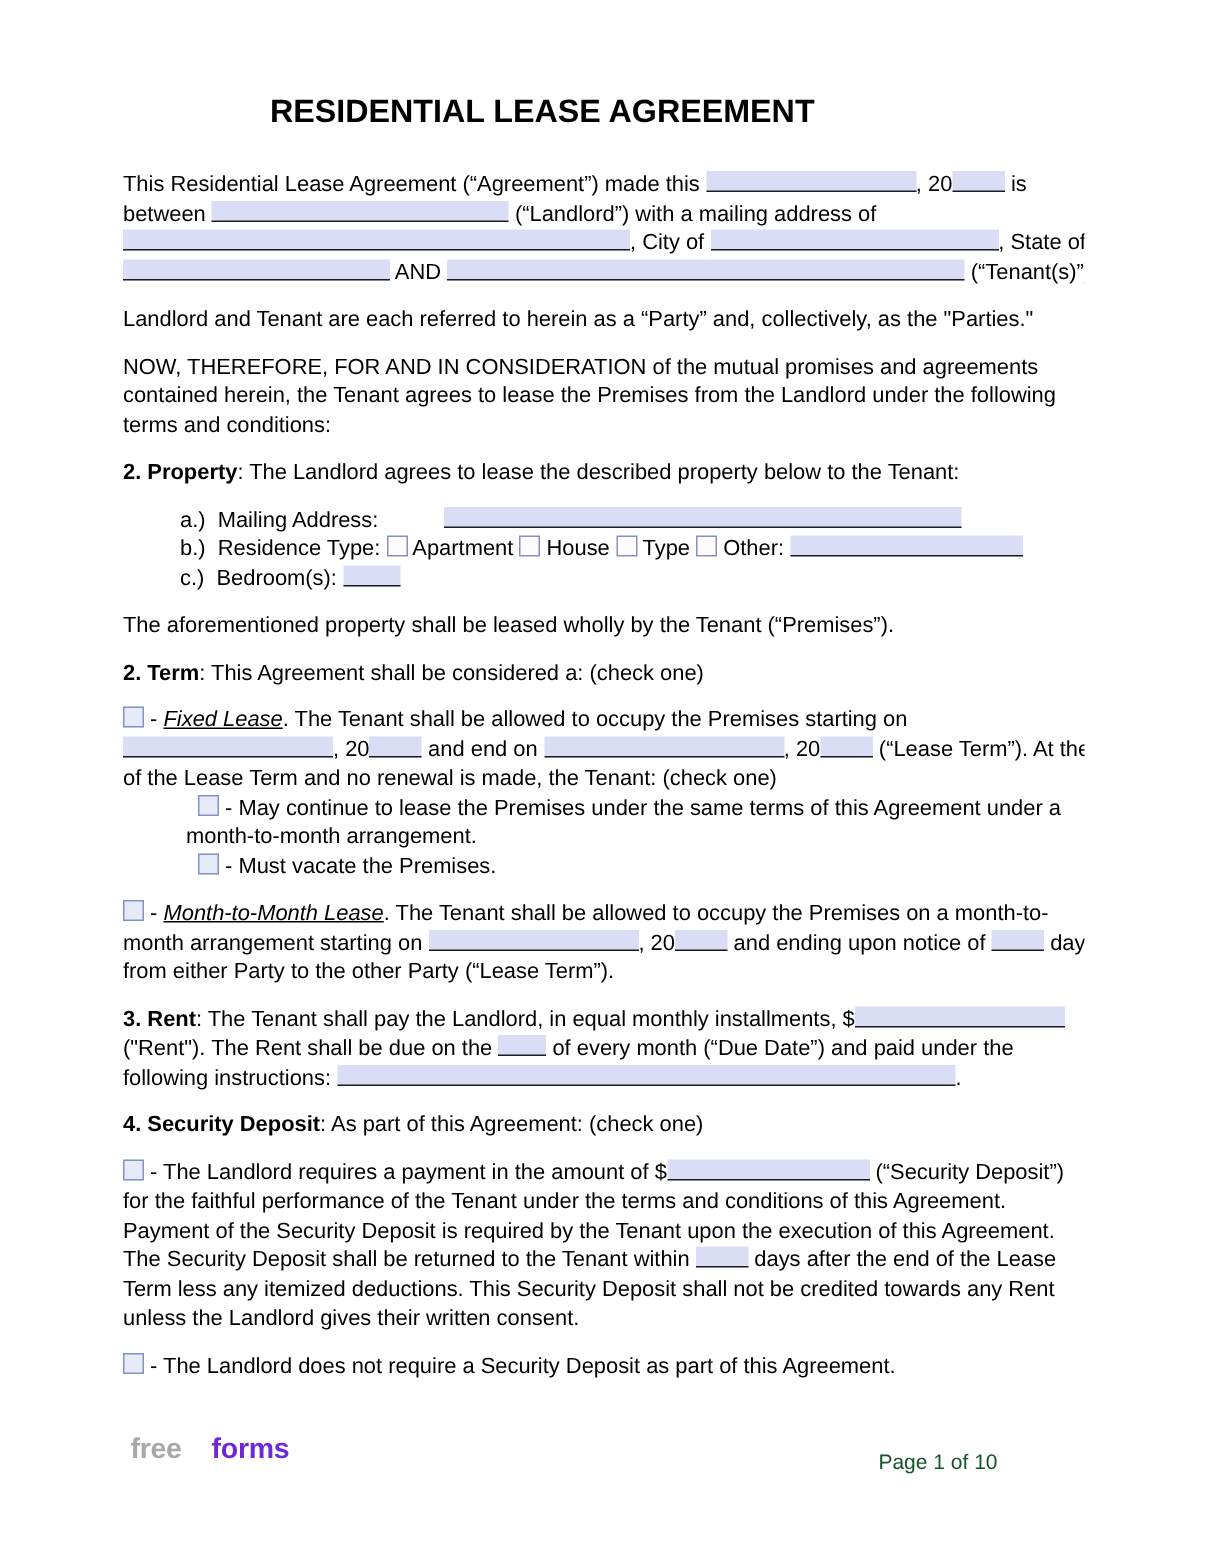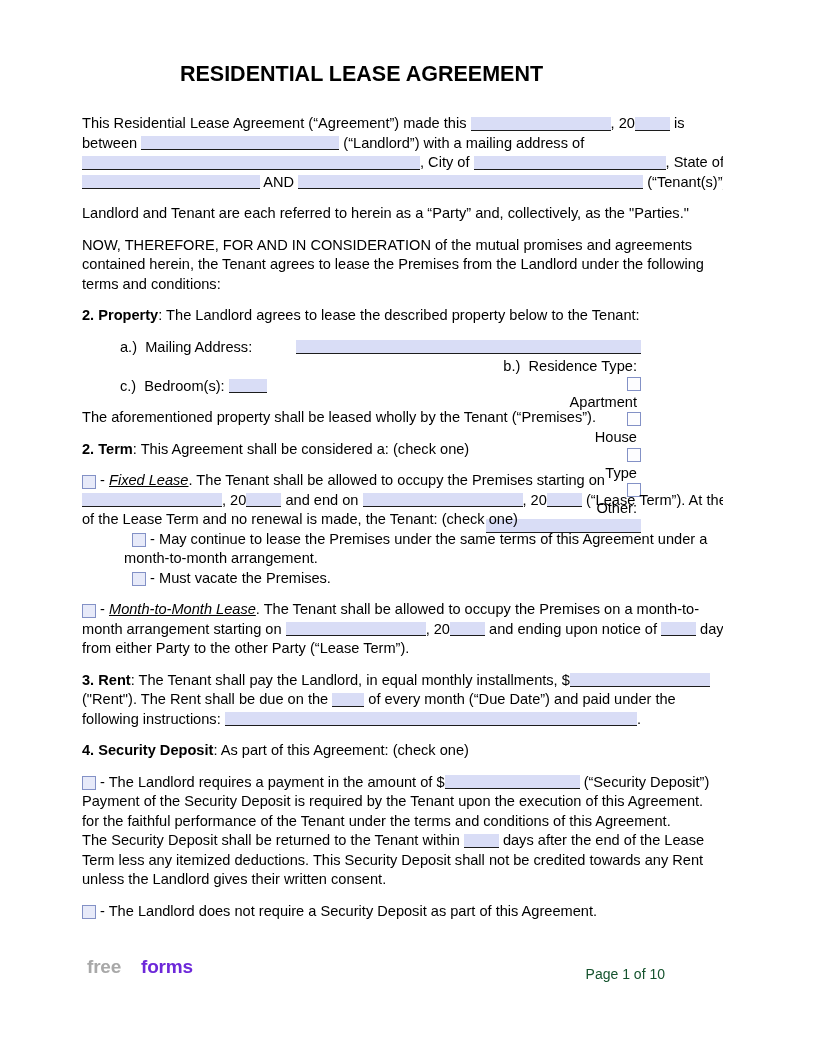--- a/index.html
+++ b/index.html
@@ -20,21 +20,20 @@
     font-weight:bold;
     letter-spacing:0;
   }
   .doc-body{
     padding:0 82px;
   }
   .block{margin-top:12px;}
   .block:first-child{margin-top:0;}
   .line{
     display:flex;
-    align-items:flex-end;
     height:19.5px;
     overflow:visible;
   }
   .t{
     white-space:pre;
     font-size:14.6px;
     line-height:19.5px;
     flex:none;
   }
   .bold{font-weight:bold;}
@@ -128,21 +127,21 @@
         <div class="line">
           <span class="t bold">2. Property</span>
           <span class="t">: The Landlord agrees to lease the described property below to the Tenant:</span>
         </div>
       </div>
       <div class="block">
         <div class="line" style="padding-left: 38px; gap: 40px;">
           <span class="t">a.)  Mailing Address: </span>
           <span class="blank fill"></span>
         </div>
-        <div class="line" style="padding-left: 38px; flex-direction: column;">
+        <div class="line" style="padding-left: 38px;">
           <span class="t">b.)  Residence Type: </span>
           <span class="cb white"></span>
           <span class="t"> Apartment </span>
           <span class="cb white"></span>
           <span class="t"> House </span>
           <span class="cb white"></span>
           <span class="t"> Type </span>
           <span class="cb white"></span>
           <span class="t"> Other: </span>
           <span class="blank" style="width: 155px;"></span>
@@ -239,24 +238,24 @@
         </div>
       </div>
       <div class="block">
         <div class="line">
           <span class="cb"></span>
           <span class="t"> - The Landlord requires a payment in the amount of $</span>
           <span class="blank" style="width: 135px;"></span>
           <span class="t"> (“Security Deposit”)</span>
         </div>
         <div class="line">
+          <span class="t">for the faithful performance of the Tenant under the terms and conditions of this Agreement.</span>
+        </div>
+        <div class="line">
           <span class="t">Payment of the Security Deposit is required by the Tenant upon the execution of this Agreement.</span>
-        </div>
-        <div class="line">
-          <span class="t">for the faithful performance of the Tenant under the terms and conditions of this Agreement.</span>
         </div>
         <div class="line">
           <span class="t">The Security Deposit shall be returned to the Tenant within </span>
           <span class="blank" style="width: 35px;"></span>
           <span class="t"> days after the end of the Lease</span>
         </div>
         <div class="line">
           <span class="t">Term less any itemized deductions. This Security Deposit shall not be credited towards any Rent</span>
         </div>
         <div class="line">

